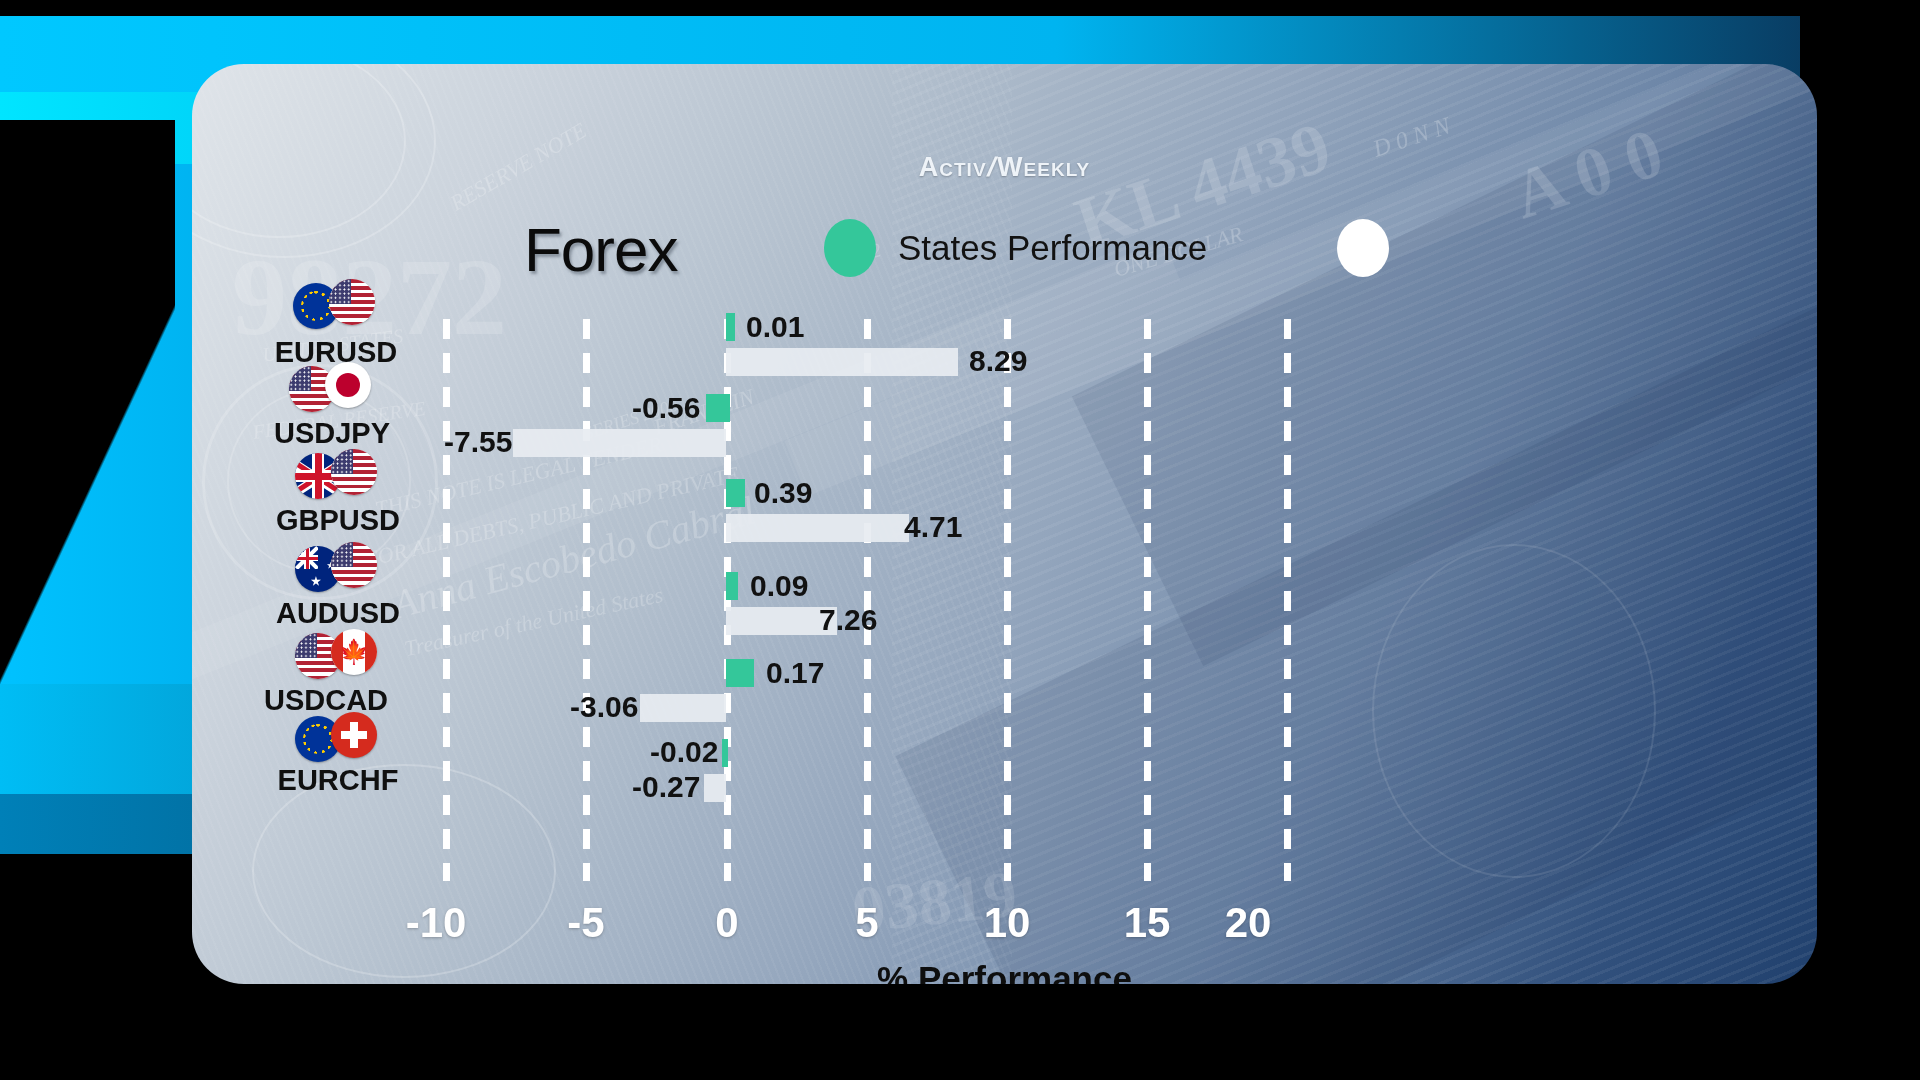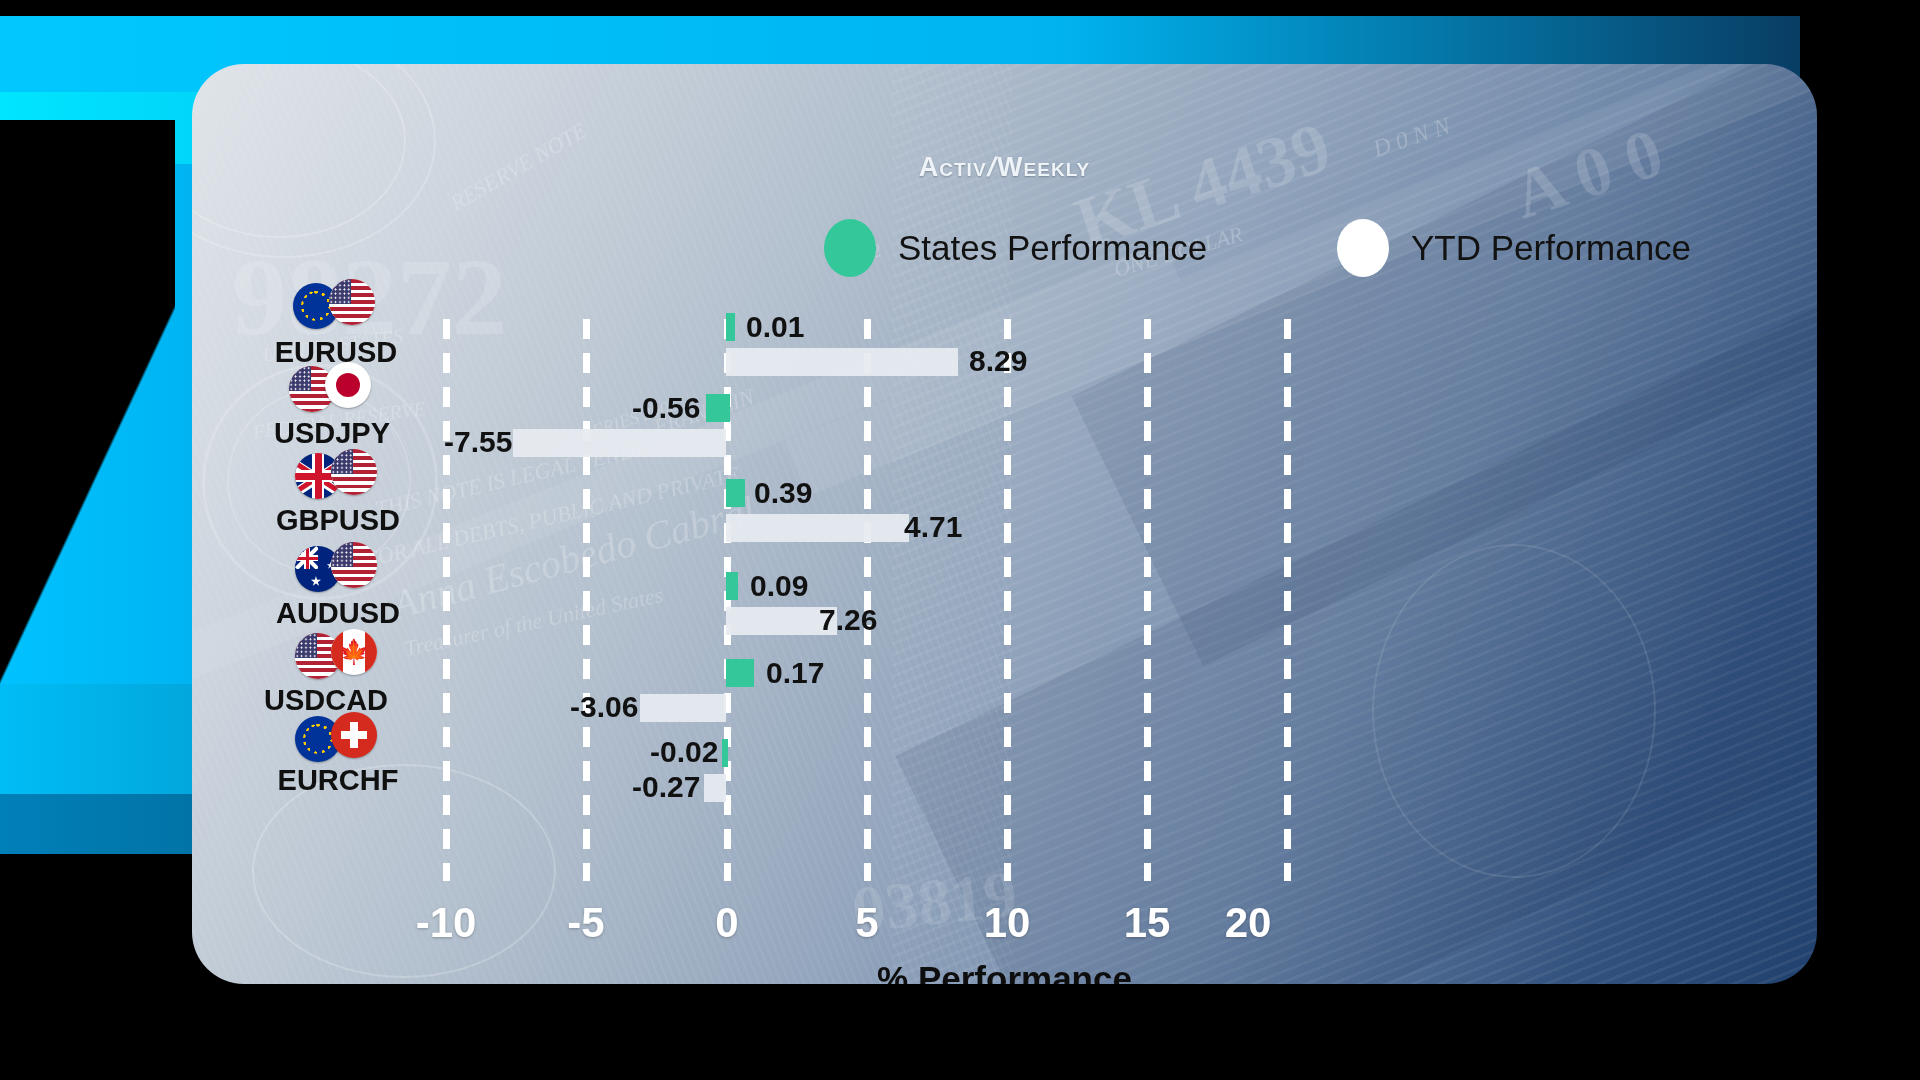--- a/index.html
+++ b/index.html
@@ -165,28 +165,28 @@
     <div class="script" style="left:390px;top:345px;font-size:18px;transform:rotate(-18deg);">SERIES 2006</div>
     <div class="script" style="left:460px;top:335px;font-size:22px;transform:rotate(-18deg);">FRANKLIN</div>
     <div class="script" style="left:640px;top:180px;font-size:20px;transform:rotate(-14deg);">D 222</div>
     <div class="script" style="left:920px;top:175px;font-size:22px;transform:rotate(-16deg);">ONE DOLLAR</div>
     <div class="script" style="left:1180px;top:60px;font-size:24px;transform:rotate(-18deg);">D 0 N N</div>
 
     <div id="brand">
       <span>Activ</span><span class="slash">/</span><span>Weekly</span>
     </div>
 
+    <div id="title">Forex</div>
 
     <div class="legend" id="legend-weekly">
       <div class="dot" style="background:#34c79a;"></div>
       <div class="lbl">States Performance</div>
     </div>
     <div class="legend" id="legend-ytd">
       <div class="dot" style="background:#ffffff;"></div>
-      <div class="lbl">YTD Performance</div>
     </div>
 
     <div id="plot">
 
       <div class="gridline" style="left:251px;"></div>
       <div class="gridline" style="left:391px;"></div>
       <div class="gridline" style="left:532px;"></div>
       <div class="gridline" style="left:672px;"></div>
       <div class="gridline" style="left:812px;"></div>
       <div class="gridline" style="left:952px;"></div>
@@ -293,21 +293,21 @@
             <div class="v"></div>
             <div class="h"></div>
           </div>
       </div>
       <div class="rowlabel" style="left:146px;top:700px;">EURCHF</div>
       <div class="bar weekly" style="left:530px;top:675px;width:6px;"></div>
       <div class="vlabel" style="left:458px;top:674px;">-0.02</div>
       <div class="bar ytd" style="left:512px;top:710px;width:22px;"></div>
       <div class="vlabel" style="left:440px;top:709px;">-0.27</div>
 
-      <div class="tick" style="left:254px;">-10</div>
+      <div class="tick" style="left:244px;">-10</div>
       <div class="tick" style="left:394px;">-5</div>
       <div class="tick" style="left:535px;">0</div>
       <div class="tick" style="left:675px;">5</div>
       <div class="tick" style="left:815px;">10</div>
       <div class="tick" style="left:955px;">15</div>
       <div class="tick" style="left:1056px;">20</div>
 
       <div id="xaxis-title">% Performance</div>
     </div>
   </div>

